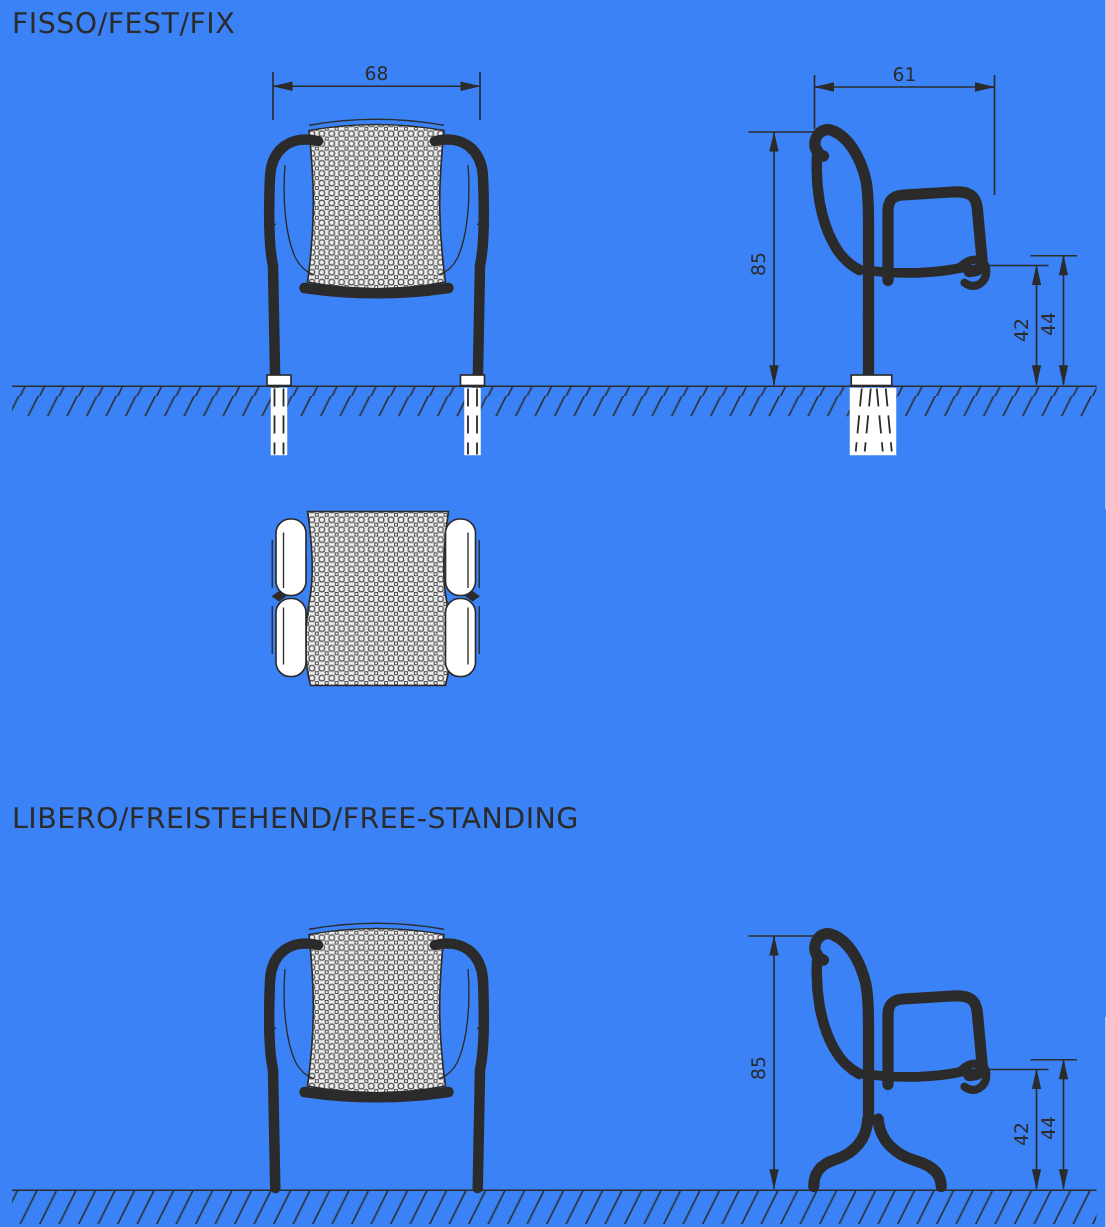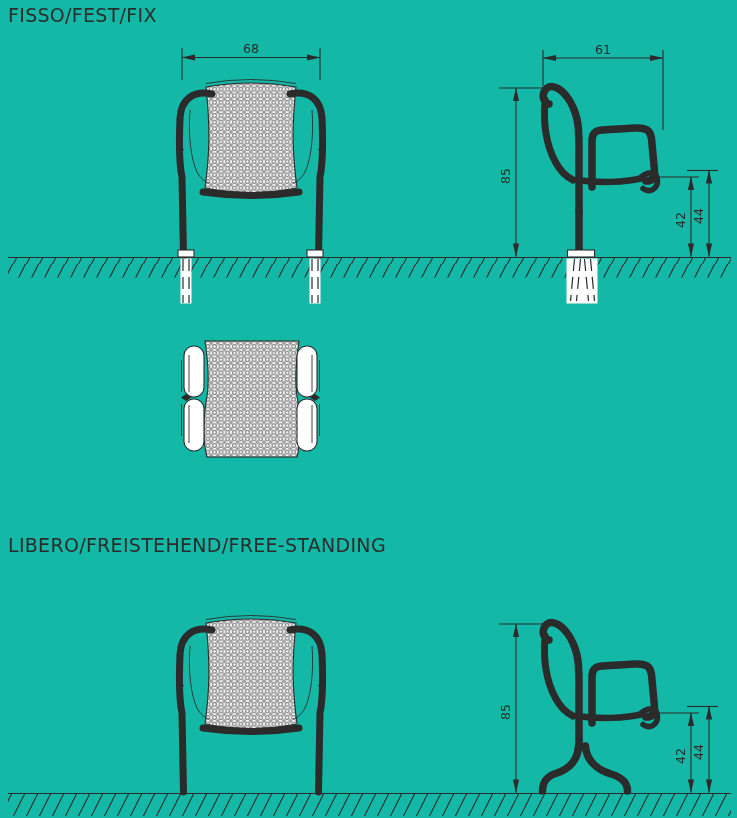--- a/index.html
+++ b/index.html
@@ -1,16 +1,16 @@
 <!DOCTYPE html>
 <html><head>
 <meta charset="utf-8">
 <style>
   html,body{margin:0;padding:0;background:#ffffff;}
-  .stage{position:relative;width:737px;height:818px;background:#14b8a6;overflow:hidden;}
+  .stage{position:relative;width:737px;height:818px;background:#3b82f6;overflow:hidden;}
   svg{display:block;}
   svg text{font-family:"DejaVu Sans","Liberation Sans",sans-serif;fill:#2b2b2b;}
   .title-text{font-size:19px;letter-spacing:0.3px;}
   .dim-text{font-size:12.5px;}
   path,line,rect{shape-rendering:geometricPrecision;}
   .ln{stroke:#2b2b2b;stroke-width:1.1;fill:none;}
   .thin{stroke:#2b2b2b;stroke-width:0.9;fill:none;}
   .tube{stroke:#2b2b2b;fill:none;stroke-linecap:round;stroke-linejoin:round;}
   .dash{stroke:#2b2b2b;stroke-width:1.2;fill:none;stroke-dasharray:12 6;stroke-linecap:butt;}
 </style>

